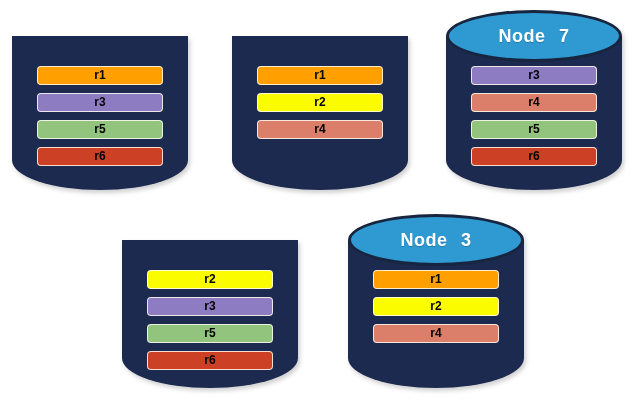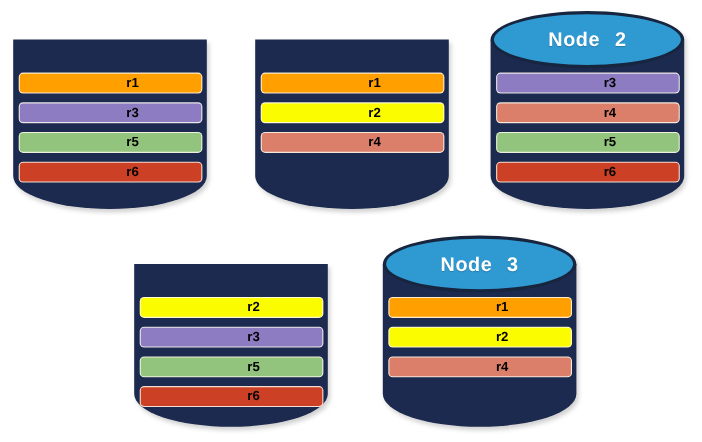--- a/index.html
+++ b/index.html
@@ -69,21 +69,20 @@
     border-radius: 4px;
     border: 1px solid rgba(255,250,240,0.85);
     box-sizing: content-box;
     display: flex;
     align-items: center;
     justify-content: center;
     color: #000000;
     font-size: 12px;
     font-weight: bold;
     line-height: 17px;
-    padding-left: 41px;
   }
 </style>
 </head>
 <body>
 
 <div class="diagram">
 
   <div class="cylinder pos-1">
     <div class="cyl-body"></div>
     <div class="bars">
@@ -99,21 +98,21 @@
     <div class="bars">
         <div class="replica-bar" style="background: rgb(255, 159, 0);">r1</div>
         <div class="replica-bar" style="background: rgb(252, 252, 0);">r2</div>
         <div class="replica-bar" style="background: rgb(219, 126, 106);">r4</div>
       </div>
   </div>
 
   <div class="cylinder pos-3">
     <div class="cyl-body"></div>
     <div class="cyl-top">
-      <span class="cyl-title">Node 2</span>
+      <span class="cyl-title">Node 7</span>
     </div>
     <div class="bars">
         <div class="replica-bar" style="background: rgb(142, 124, 195);">r3</div>
         <div class="replica-bar" style="background: rgb(219, 126, 106);">r4</div>
         <div class="replica-bar" style="background: rgb(147, 196, 125);">r5</div>
         <div class="replica-bar" style="background: rgb(204, 65, 37);">r6</div>
       </div>
   </div>
 
   <div class="cylinder pos-4">

